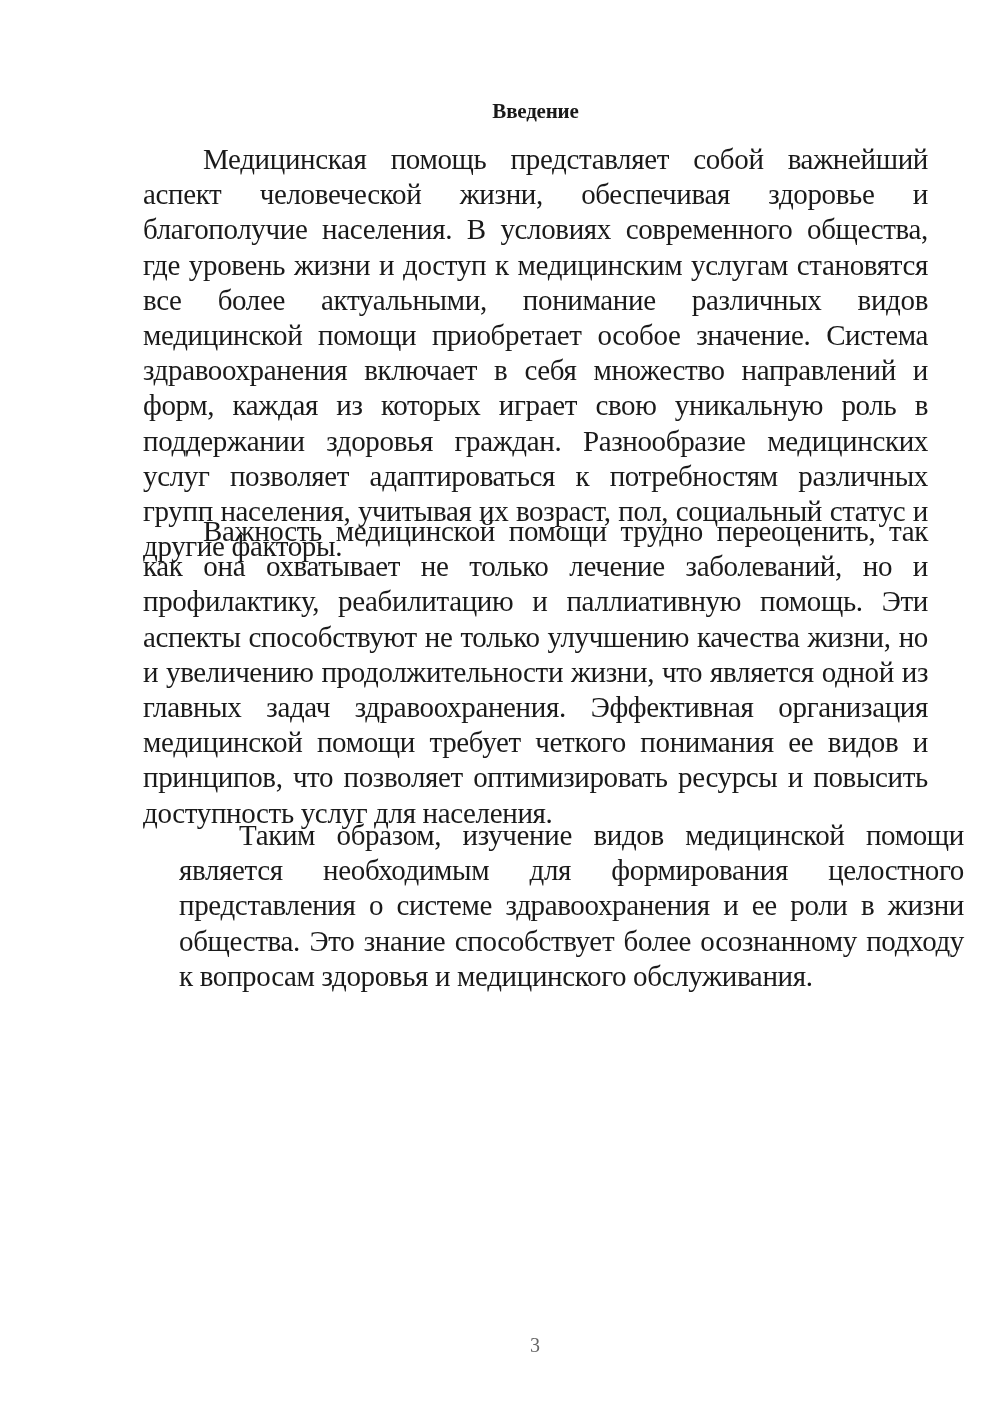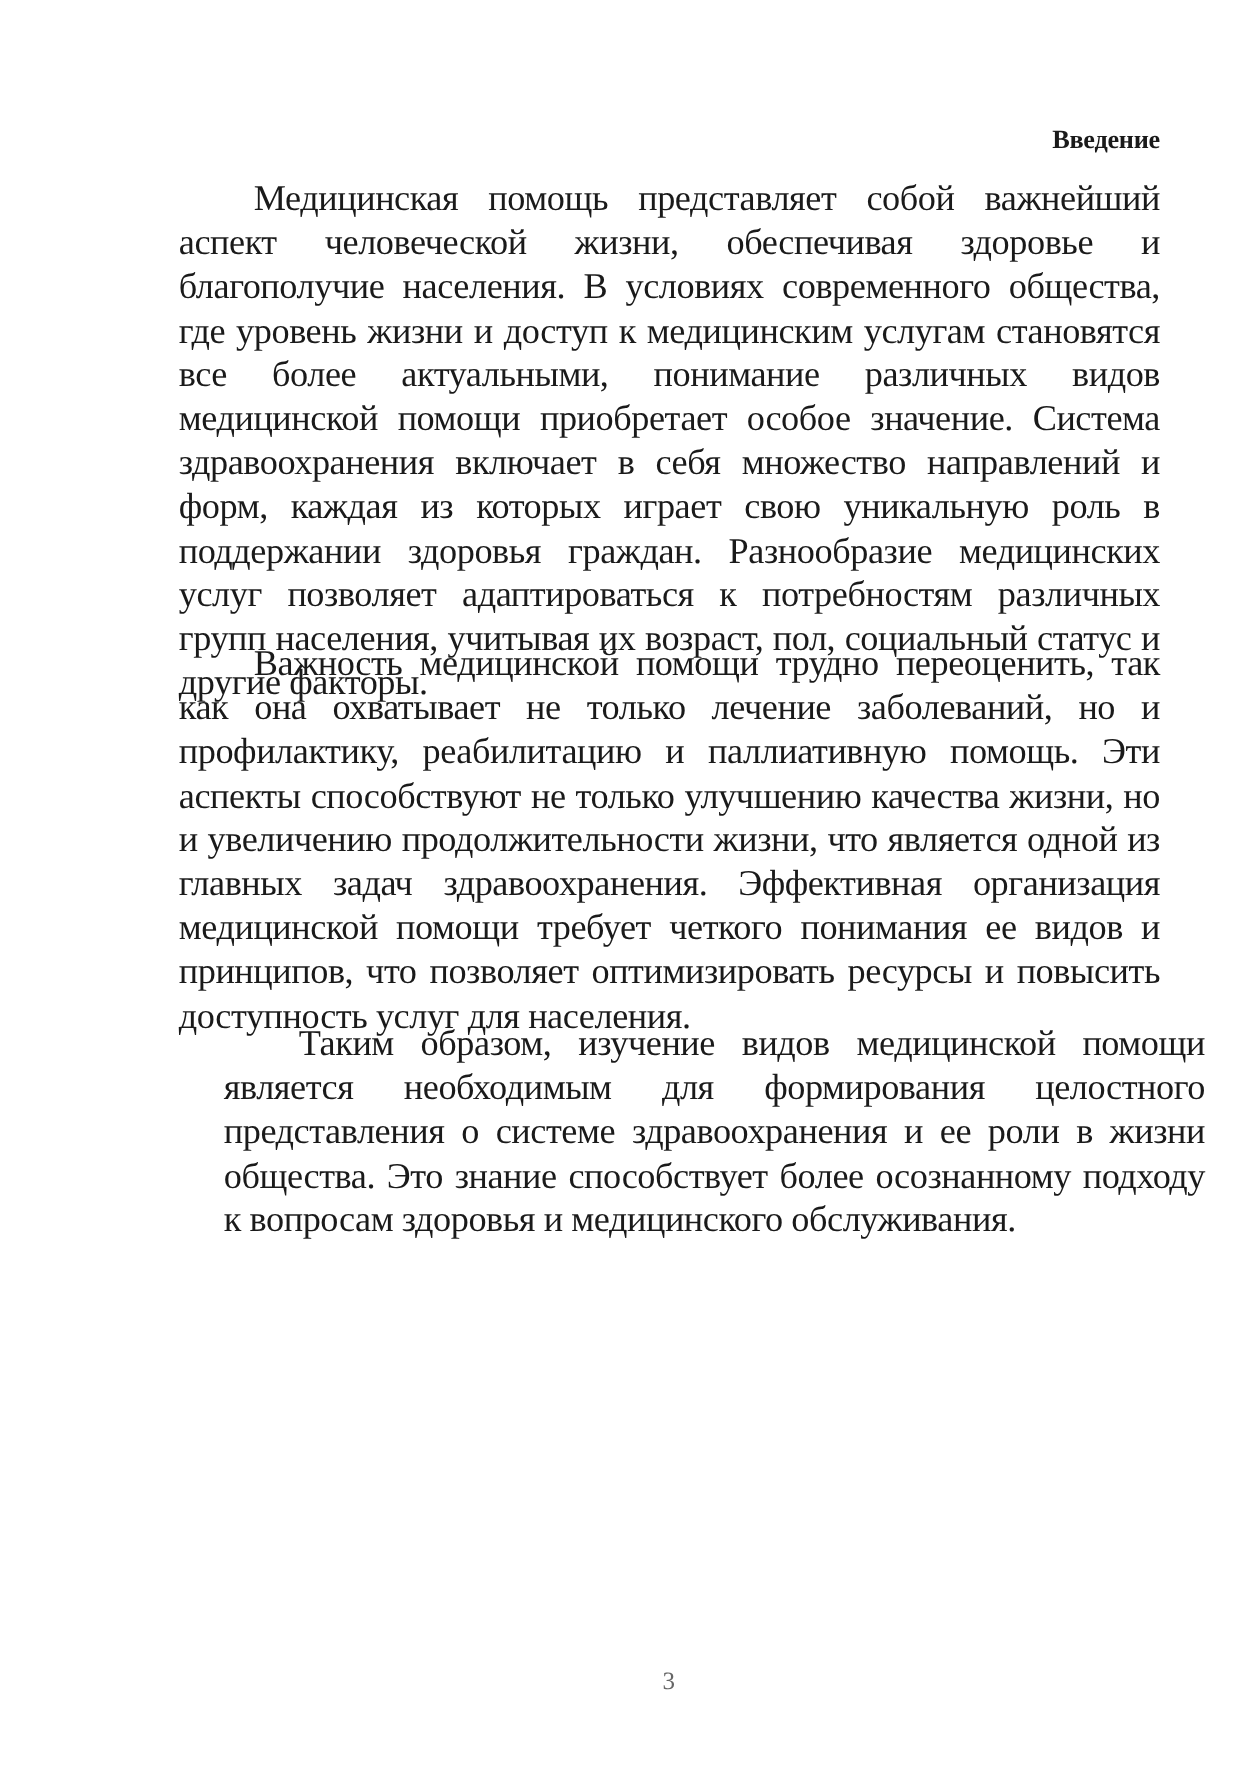--- a/index.html
+++ b/index.html
@@ -4,21 +4,21 @@
 <style>
   html, body { margin: 0; padding: 0; }
   body {
     width: 1000px; height: 1414px; background: #ffffff;
     position: relative; overflow: hidden;
     font-family: "Liberation Serif", serif;
     color: #1a1a1a;
   }
   .page-title {
     position: absolute; top: 96px; left: 143px; width: 785px;
-    text-align: right; font-weight: bold; font-size: 21px; line-height: 30px;
+    text-align: center; font-weight: bold; font-size: 21px; line-height: 30px;
     letter-spacing: -0.2px;
   }
   .para {
     position: absolute; left: 143px; width: 785px;
     font-size: 29px; line-height: 35.2px;
     text-align: justify; text-indent: 60px; margin: 0;
     letter-spacing: -0.35px;
   }
   #p1 { top: 142px; }
   #p2 { top: 514px; }

